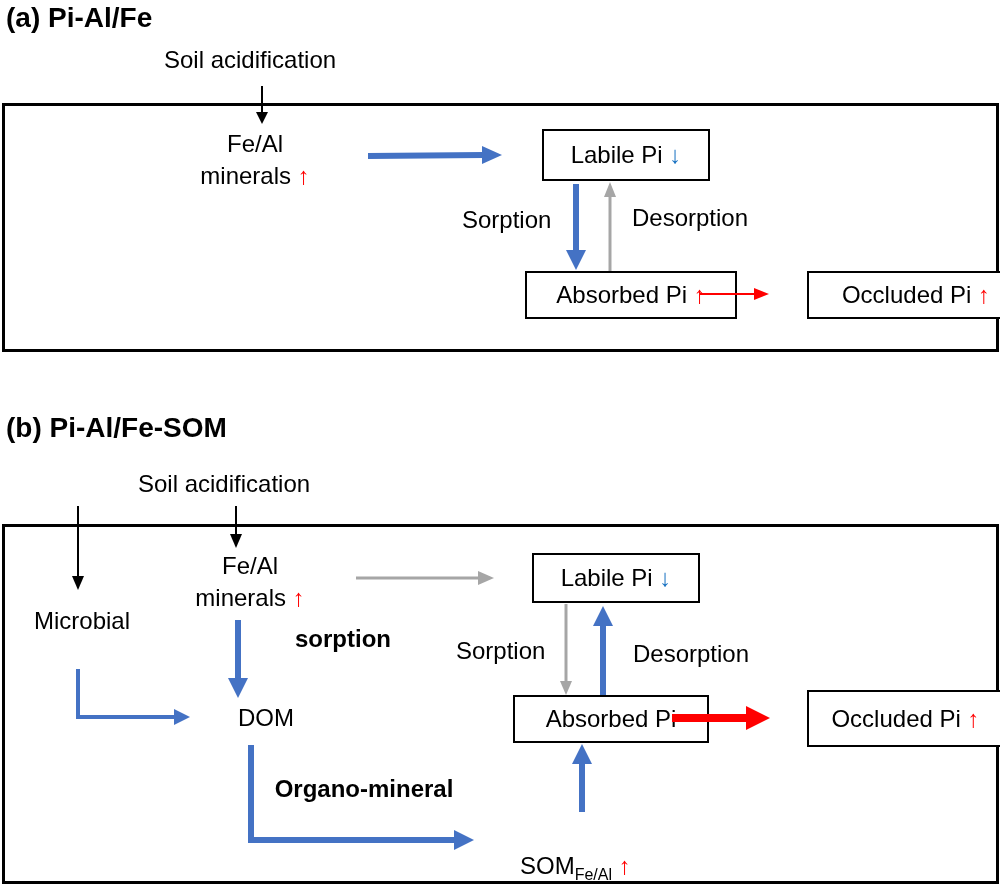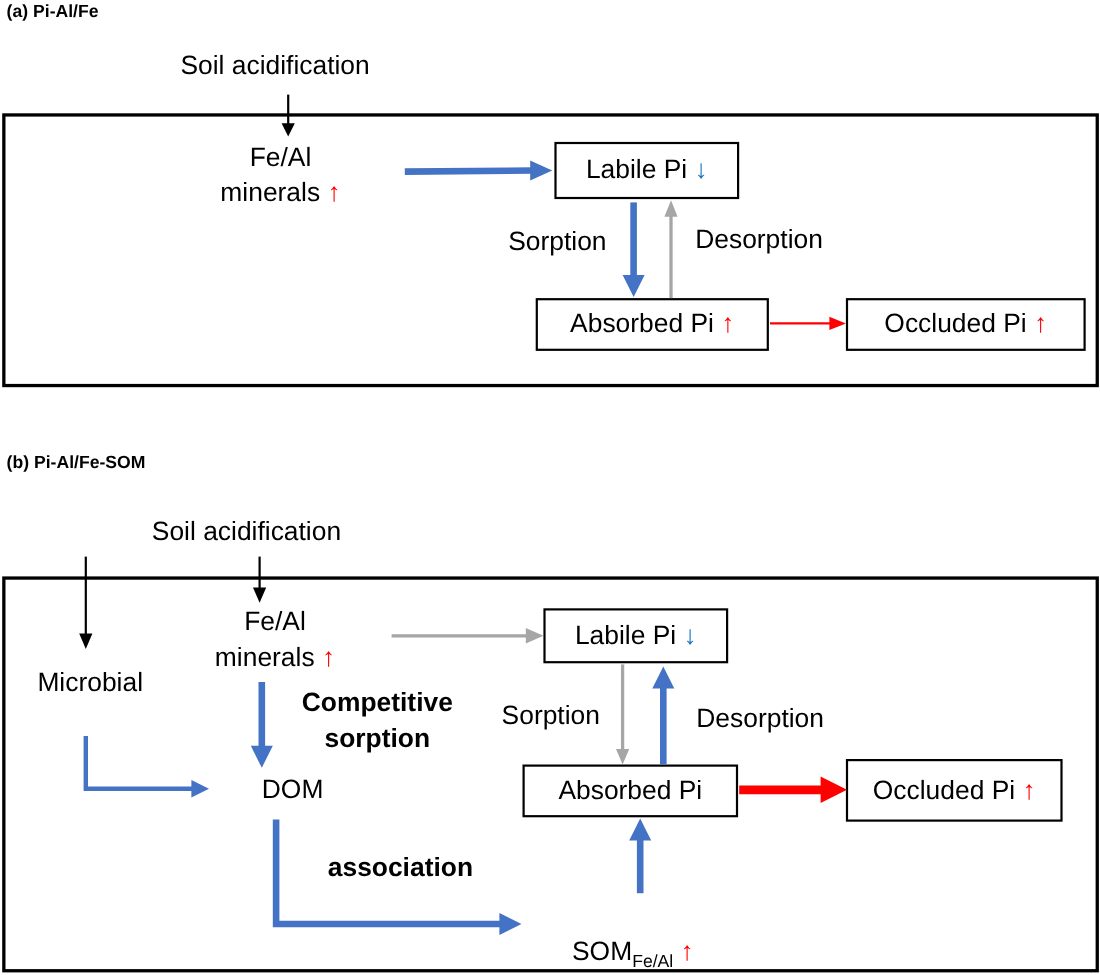--- a/index.html
+++ b/index.html
@@ -1,25 +1,25 @@
 <!DOCTYPE html>
 <html><head>
 <meta charset="utf-8">
 <style>
   html, body { margin:0; padding:0; background:#ffffff; }
   body { width:1000px; height:886px; position:relative; overflow:hidden;
          font-family:"Liberation Sans", sans-serif; color:#000; }
   .abs { position:absolute; }
-  .title { font-weight:bold; font-size:16px; }
+  .title { font-weight:bold; font-size:28px; }
   .lbl { font-size:24px; white-space:nowrap; }
   .center { text-align:center; }
   .bold { font-weight:bold; }
   .frame { position:absolute; border:3px solid #000; box-sizing:border-box; }
   .node { position:absolute; border:2px solid #000; box-sizing:border-box; background:#fff;
-          display:flex; align-items:center; justify-content:center; font-size:24px; white-space:nowrap; }
+          display:flex; align-items:center; justify-content:center; font-size:24px; white-space:nowrap;margin-left:38px; }
   .up { color:#ff0000; font-weight:bold; }
   .down { color:#1a73c2; font-weight:bold; }
   sub { font-size:16px; }
   svg.arrows { position:absolute; left:0; top:0; }
 </style>
 </head>
 <body>
 
 <div class="abs title" style="left:6px; top:2px;">(a) Pi-Al/Fe</div>
 <div class="abs lbl" style="left:164px; top:46px;">Soil acidification</div>
@@ -49,28 +49,27 @@
 <div class="abs lbl center" style="left:22px; top:604px; width:120px; line-height:34px;">
   <div>Microbial</div>
 </div>
 
 <div class="abs lbl center" style="left:180px; top:550px; width:140px; line-height:32px;">
   <div>Fe/Al</div>
   <div><span>minerals</span> <span class="up">↑</span></div>
 </div>
 
 <div class="abs lbl bold center" style="left:258px; top:622px; width:170px; line-height:33px;">
-  <div>Competitive</div>
   <div>sorption</div>
 </div>
 
 <div class="abs lbl" style="left:218px; top:704px;margin-left:20px;">DOM</div>
 
 <div class="abs lbl bold center" style="left:258px; top:772px; width:212px; line-height:33px;">
-  <div>association</div>
+  <div>Organo-mineral</div>
 </div>
 
 <div class="abs lbl" style="left:520px; top:852px;">
   <span>SOM</span><sub>Fe/Al</sub> <span class="up">↑</span>
 </div>
 
 <div class="node" style="left:494px; top:553px; width:168px; height:50px;">
   <span>Labile Pi</span>&nbsp;<span class="down">↓</span>
 </div>
 <div class="abs lbl" style="left:456px; top:637px;">Sorption</div>

